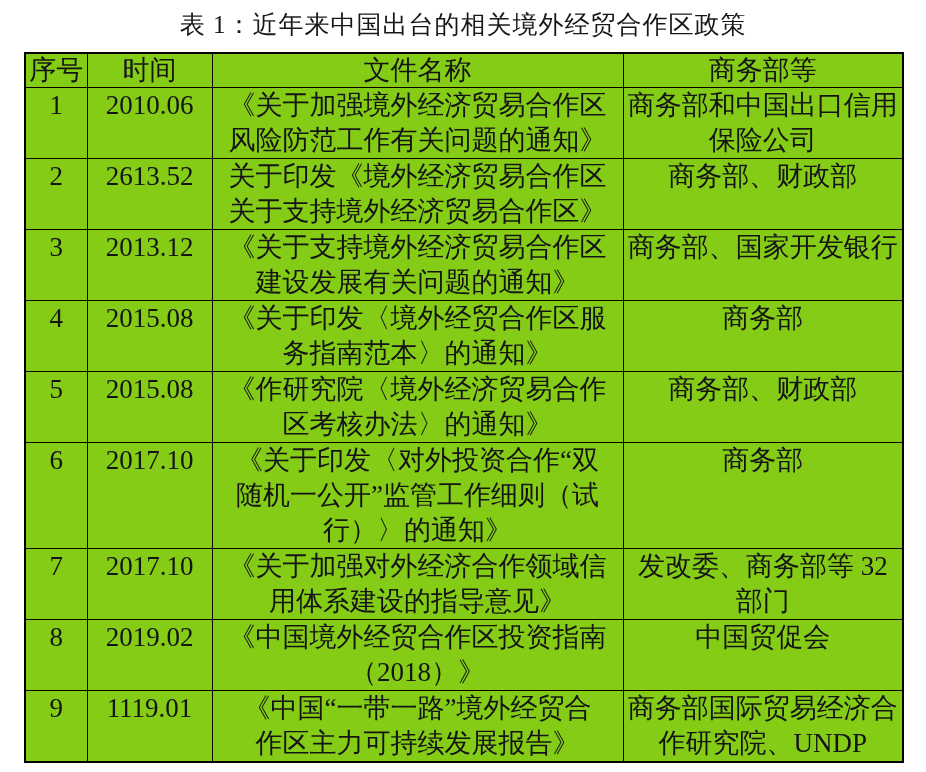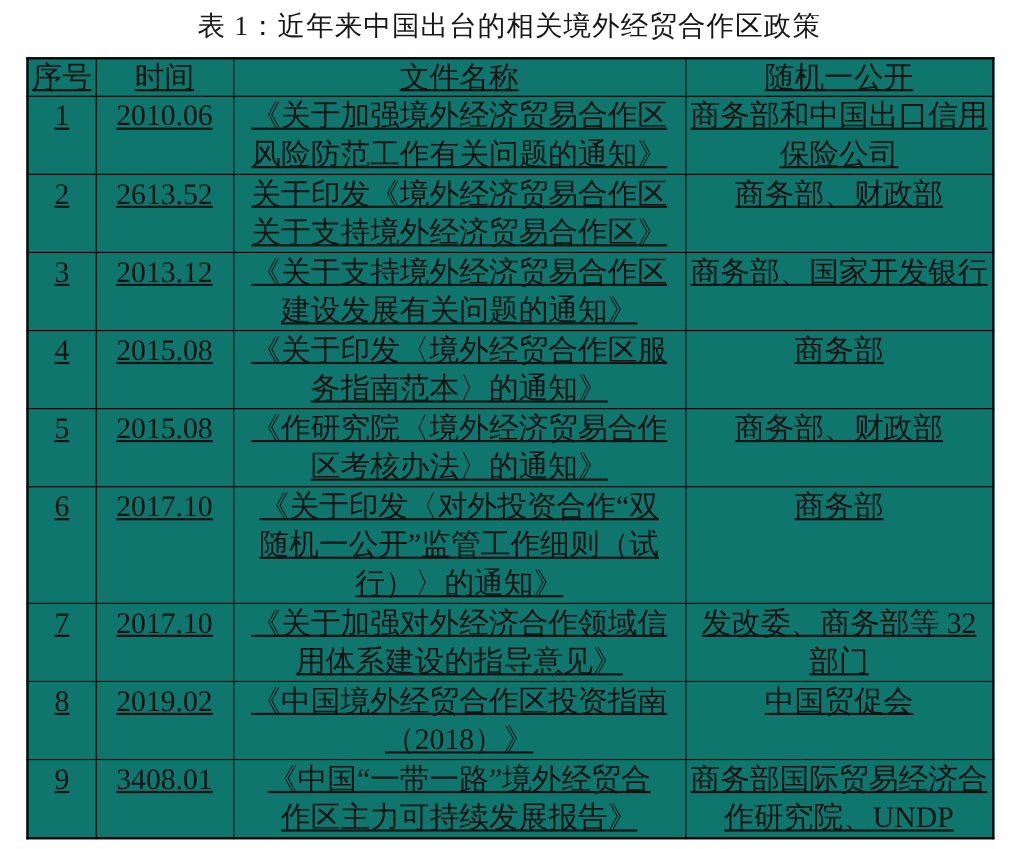--- a/index.html
+++ b/index.html
@@ -23,23 +23,22 @@
     line-height: 32px;
     letter-spacing: 1px;
     margin-bottom: 11px;
     color: #171717;
   }
   table.policy {
     border-collapse: collapse;
     table-layout: fixed;
     margin-left: 24px;
     width: 878px;
-    background: #0f766e;
+    background: #84cc16;
     border: 2.5px solid #000000;
-    text-decoration: underline;
   }
   table.policy th,
   table.policy td {
     border: 1.5px solid #000000;
     padding: 0;
     vertical-align: top;
     text-align: center;
     font-weight: normal;
     font-size: 27px;
     color: #141414;
@@ -75,21 +74,21 @@
       <col class="c-no">
         <col class="c-time">
         <col class="c-name">
         <col class="c-dept">
     </colgroup>
     <thead>
       <tr>
         <th>序号</th>
         <th>时间</th>
         <th>文件名称</th>
-        <th>随机一公开</th>
+        <th>商务部等</th>
       </tr>
     </thead>
     <tbody>
 
       <tr>
         <td class="cell-no">
             <div class="ln">1</div>
           </td>
         <td class="cell-time">
             <div class="ln">2010.06</div>
@@ -216,21 +215,21 @@
         <td class="cell-dept">
           <div class="ln">中国贸促会</div>
         </td>
       </tr>
 
       <tr>
         <td class="cell-no">
             <div class="ln">9</div>
           </td>
         <td class="cell-time">
-            <div class="ln">3408.01</div>
+            <div class="ln">1119.01</div>
           </td>
         <td class="cell-name">
           <div class="ln">《中国“一带一路”境外经贸合</div>
           <div class="ln">作区主力可持续发展报告》</div>
         </td>
         <td class="cell-dept">
           <div class="ln">商务部国际贸易经济合</div>
           <div class="ln">作研究院、UNDP</div>
         </td>
       </tr>

